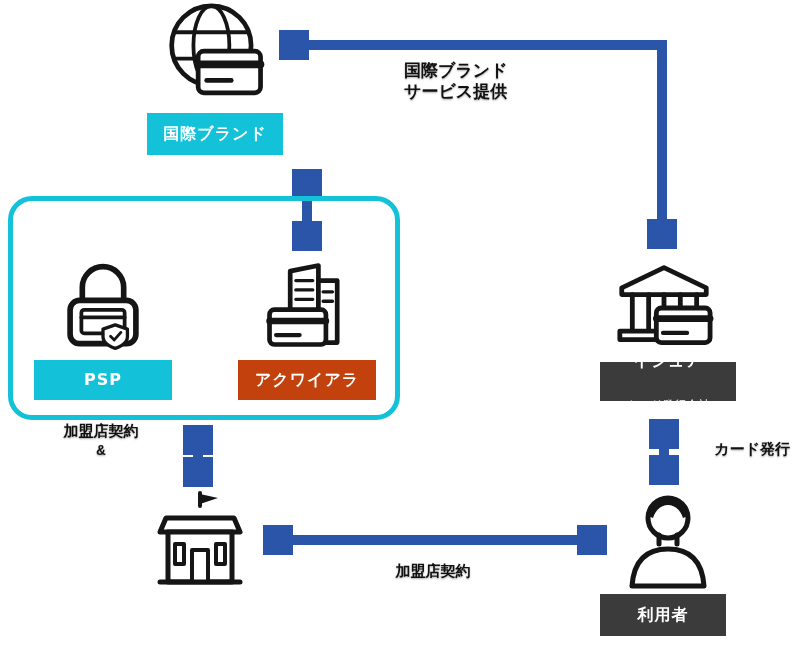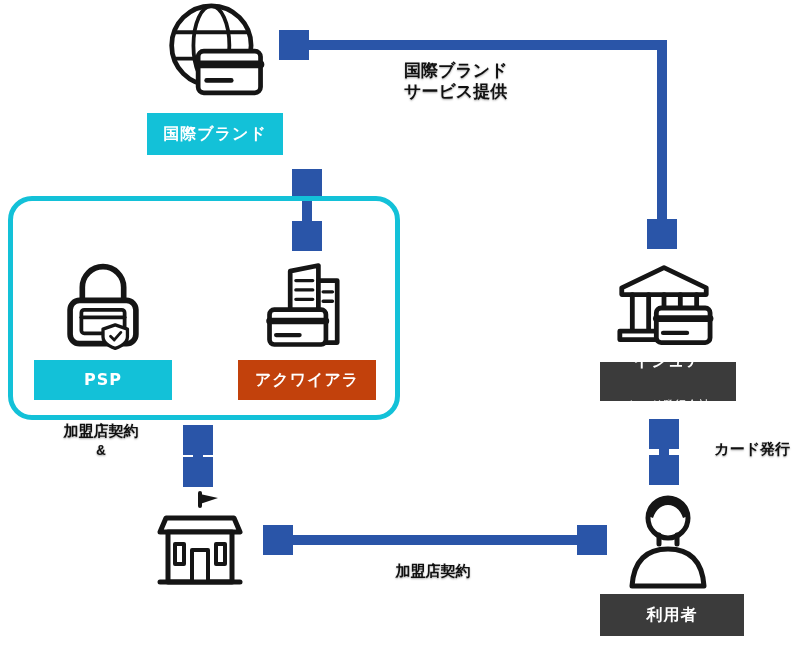--- a/index.html
+++ b/index.html
@@ -148,17 +148,17 @@
 
   <div class="icon" style="left:618px;top:486px;width:100px;height:104px;">
     <svg width="100" height="104" viewBox="0 0 100 104">
       <circle class="ic" cx="50" cy="32" r="20" stroke-width="5"></circle>
       <path class="ic-fill" d="M30 30 a20 20 0 0 1 40 0 l-5 2 c-3 -9 -9 -13 -15 -13 s-12 4 -15 13 z"></path>
       <path class="ic-line" d="M41 49 V 58 M59 49 V 58" stroke-width="5"></path>
       <path class="ic" d="M14 100 c2 -28 17 -37 36 -37 s34 9 36 37 z" stroke-width="5"></path>
     </svg>
   </div>
 
-  <div class="label-box dark-bg" style="left:600px;top:594px;width:144px;height:42px;">
+  <div class="label-box dark-bg" style="left:600px;top:594px;width:126px;height:42px;">
     <span>利用者</span>
   </div>
 
 </div>
 
 </body></html>

